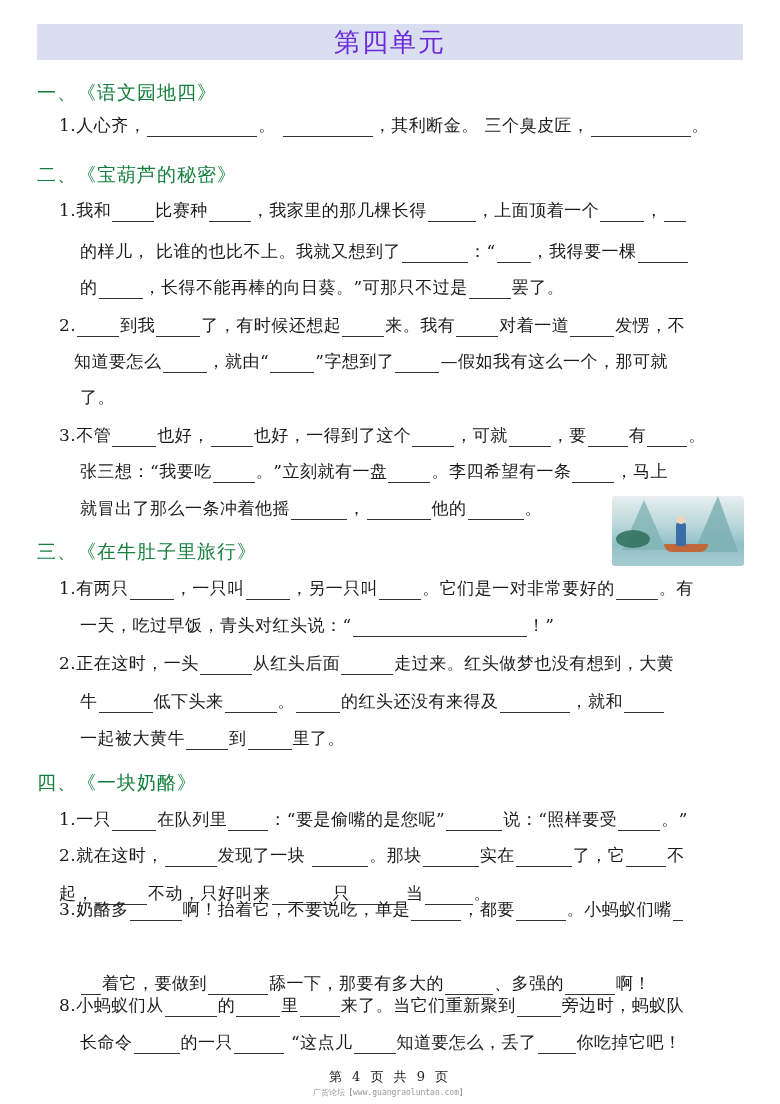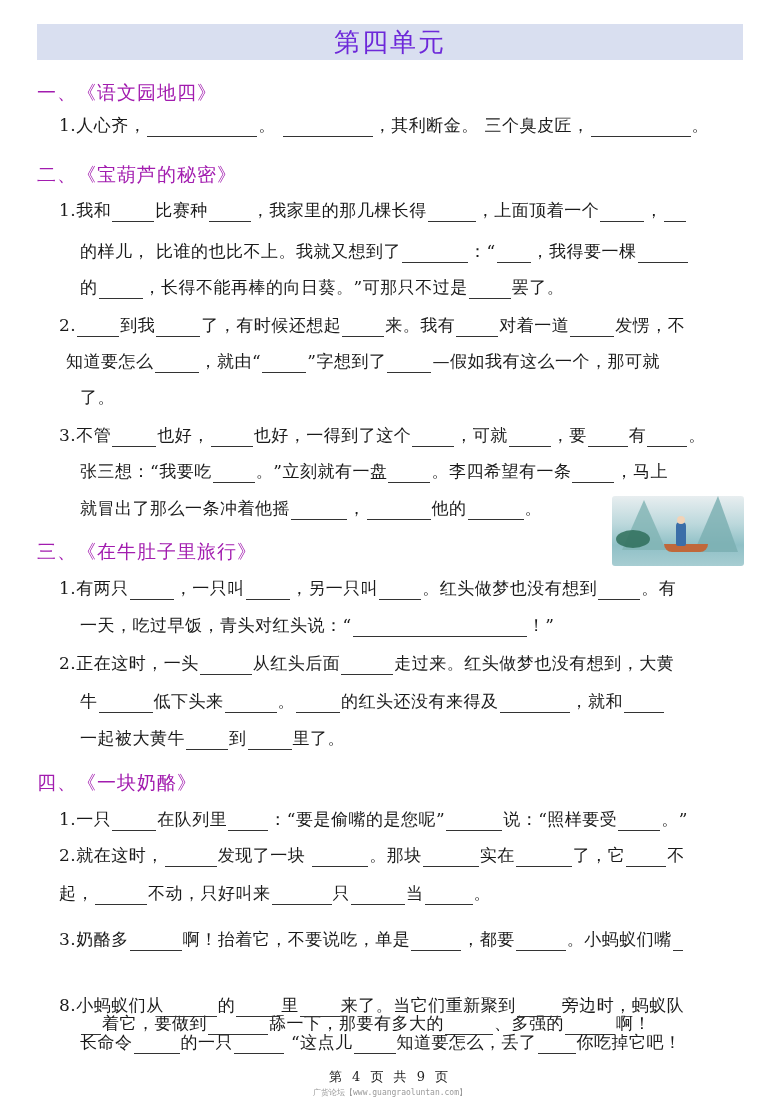--- a/index.html
+++ b/index.html
@@ -7,21 +7,21 @@
   body { position: relative; font-family: "DejaVu Serif", "Liberation Serif", serif; color: #1a1a1a; }
 
   .title-bar {
     position: absolute; left: 37px; top: 24px; width: 706px; height: 36px;
     background: #d9dff0;
     display: flex; align-items: center; justify-content: center;
   }
   .title-bar .title { font-size: 26px; letter-spacing: 2px; color: #6d28d9; }
 
   .section-head {
-    position: absolute; left: 37px; font-size: 19px; color: #a21caf; letter-spacing: 1px;
+    position: absolute; left: 37px; font-size: 19px; color: #15803d; letter-spacing: 1px;
   }
   .line { position: absolute; white-space: nowrap; font-size: 17px; letter-spacing: 0.5px; margin-left: 22px; }
   .indent { left: 58px; }
   .blank {
     display: inline-block; border-bottom: 1.3px solid #333; height: 17px; vertical-align: bottom;
     margin: 0 1px;
   }
 
   .pic {
     position: absolute; left: 612px; top: 496px; width: 132px; height: 70px;
@@ -49,35 +49,35 @@
 <div class="section-head" style="top:162px">二、《宝葫芦的秘密》</div>
 <div class="section-head" style="top:539px">三、《在牛肚子里旅行》</div>
 <div class="section-head" style="top:770px">四、《一块奶酪》</div>
 
 <div id="lines">
     <div class="line" style="left: 37px; top: 114px;"><span>1.人心齐，</span><span class="blank" style="width: 110px;"></span><span>。 </span><span class="blank" style="width: 90px;"></span><span>，其利断金。 三个臭皮匠，</span><span class="blank" style="width: 100px;"></span><span>。</span></div>
     <div class="line" style="left: 37px; top: 199px;"><span>1.我和</span><span class="blank" style="width: 42px;"></span><span>比赛种</span><span class="blank" style="width: 42px;"></span><span>，我家里的那几棵长得</span><span class="blank" style="width: 48px;"></span><span>，上面顶着一个</span><span class="blank" style="width: 44px;"></span><span>，</span><span class="blank" style="width: 22px;"></span></div>
     <div class="line indent" style="left: 58px; top: 240px;"><span>的样儿， 比谁的也比不上。我就又想到了</span><span class="blank" style="width: 66px;"></span><span>：“</span><span class="blank" style="width: 34px;"></span><span>，我得要一棵</span><span class="blank" style="width: 50px;"></span></div>
     <div class="line indent" style="left: 58px; top: 276px;"><span>的</span><span class="blank" style="width: 44px;"></span><span>，长得不能再棒的向日葵。”可那只不过是</span><span class="blank" style="width: 42px;"></span><span>罢了。</span></div>
     <div class="line" style="left: 37px; top: 314px;"><span>2.</span><span class="blank" style="width: 42px;"></span><span>到我</span><span class="blank" style="width: 44px;"></span><span>了，有时候还想起</span><span class="blank" style="width: 42px;"></span><span>来。我有</span><span class="blank" style="width: 42px;"></span><span>对着一道</span><span class="blank" style="width: 44px;"></span><span>发愣，不</span></div>
-    <div class="line indent" style="left: 44px; top: 350px;"><span>知道要怎么</span><span class="blank" style="width: 44px;"></span><span>，就由“</span><span class="blank" style="width: 44px;"></span><span>”字想到了</span><span class="blank" style="width: 44px;"></span><span>—假如我有这么一个，那可就</span></div>
+    <div class="line indent" style="left: 52px; top: 350px;"><span>知道要怎么</span><span class="blank" style="width: 44px;"></span><span>，就由“</span><span class="blank" style="width: 44px;"></span><span>”字想到了</span><span class="blank" style="width: 44px;"></span><span>—假如我有这么一个，那可就</span></div>
     <div class="line indent" style="left: 58px; top: 386px;"><span>了。</span></div>
     <div class="line" style="left: 37px; top: 424px;"><span>3.不管</span><span class="blank" style="width: 44px;"></span><span>也好，</span><span class="blank" style="width: 42px;"></span><span>也好，一得到了这个</span><span class="blank" style="width: 42px;"></span><span>，可就</span><span class="blank" style="width: 42px;"></span><span>，要</span><span class="blank" style="width: 40px;"></span><span>有</span><span class="blank" style="width: 40px;"></span><span>。</span></div>
     <div class="line indent" style="left: 58px; top: 460px;"><span>张三想：“我要吃</span><span class="blank" style="width: 42px;"></span><span>。”立刻就有一盘</span><span class="blank" style="width: 42px;"></span><span>。李四希望有一条</span><span class="blank" style="width: 42px;"></span><span>，马上</span></div>
     <div class="line indent" style="left: 58px; top: 497px;"><span>就冒出了那么一条冲着他摇</span><span class="blank" style="width: 56px;"></span><span>，</span><span class="blank" style="width: 64px;"></span><span>他的</span><span class="blank" style="width: 56px;"></span><span>。</span></div>
-    <div class="line" style="left: 37px; top: 577px;"><span>1.有两只</span><span class="blank" style="width: 44px;"></span><span>，一只叫</span><span class="blank" style="width: 44px;"></span><span>，另一只叫</span><span class="blank" style="width: 42px;"></span><span>。红头做梦也没有想到</span><span class="blank" style="width: 42px;"></span><span>。有</span></div>
+    <div class="line" style="left: 37px; top: 577px;"><span>1.有两只</span><span class="blank" style="width: 44px;"></span><span>，一只叫</span><span class="blank" style="width: 44px;"></span><span>，另一只叫</span><span class="blank" style="width: 42px;"></span><span>。它们是一对非常要好的</span><span class="blank" style="width: 42px;"></span><span>。有</span></div>
     <div class="line indent" style="left: 58px; top: 614px;"><span>一天，吃过早饭，青头对红头说：“</span><span class="blank" style="width: 174px;"></span><span>！”</span></div>
     <div class="line" style="left: 37px; top: 652px;"><span>2.正在这时，一头</span><span class="blank" style="width: 52px;"></span><span>从红头后面</span><span class="blank" style="width: 52px;"></span><span>走过来。红头做梦也没有想到，大黄</span></div>
     <div class="line indent" style="left: 58px; top: 690px;"><span>牛</span><span class="blank" style="width: 54px;"></span><span>低下头来</span><span class="blank" style="width: 52px;"></span><span>。</span><span class="blank" style="width: 44px;"></span><span>的红头还没有来得及</span><span class="blank" style="width: 70px;"></span><span>，就和</span><span class="blank" style="width: 40px;"></span></div>
     <div class="line indent" style="left: 58px; top: 727px;"><span>一起被大黄牛</span><span class="blank" style="width: 42px;"></span><span>到</span><span class="blank" style="width: 44px;"></span><span>里了。</span></div>
     <div class="line" style="left: 37px; top: 808px;"><span>1.一只</span><span class="blank" style="width: 44px;"></span><span>在队列里</span><span class="blank" style="width: 40px;"></span><span>：“要是偷嘴的是您呢”</span><span class="blank" style="width: 56px;"></span><span>说：“照样要受</span><span class="blank" style="width: 42px;"></span><span>。”</span></div>
     <div class="line" style="left: 37px; top: 844px;"><span>2.就在这时，</span><span class="blank" style="width: 52px;"></span><span>发现了一块 </span><span class="blank" style="width: 56px;"></span><span>。那块</span><span class="blank" style="width: 56px;"></span><span>实在</span><span class="blank" style="width: 56px;"></span><span>了，它</span><span class="blank" style="width: 40px;"></span><span>不</span></div>
     <div class="line" style="left: 37px; top: 882px;"><span>起，</span><span class="blank" style="width: 52px;"></span><span>不动，只好叫来</span><span class="blank" style="width: 60px;"></span><span>只</span><span class="blank" style="width: 54px;"></span><span>当</span><span class="blank" style="width: 48px;"></span><span>。</span></div>
-    <div class="line" style="left: 37px; top: 928px;"><span>3.奶酪多</span><span class="blank" style="width: 52px;"></span><span>啊！抬着它，不要说吃，单是</span><span class="blank" style="width: 50px;"></span><span>，都要</span><span class="blank" style="width: 50px;"></span><span>。小蚂蚁们嘴</span><span class="blank" style="width: 10px;"></span></div>
-    <div class="line indent" style="left: 58px; top: 1012px;"><span class="blank" style="width: 20px;"></span><span>着它，要做到</span><span class="blank" style="width: 60px;"></span><span>舔一下，那要有多大的</span><span class="blank" style="width: 48px;"></span><span>、多强的</span><span class="blank" style="width: 50px;"></span><span>啊！</span></div>
+    <div class="line" style="left: 37px; top: 898px;"><span>3.奶酪多</span><span class="blank" style="width: 52px;"></span><span>啊！抬着它，不要说吃，单是</span><span class="blank" style="width: 50px;"></span><span>，都要</span><span class="blank" style="width: 50px;"></span><span>。小蚂蚁们嘴</span><span class="blank" style="width: 10px;"></span></div>
+    <div class="line indent" style="left: 58px; top: 972px;"><span class="blank" style="width: 20px;"></span><span>着它，要做到</span><span class="blank" style="width: 60px;"></span><span>舔一下，那要有多大的</span><span class="blank" style="width: 48px;"></span><span>、多强的</span><span class="blank" style="width: 50px;"></span><span>啊！</span></div>
     <div class="line" style="left: 37px; top: 994px;"><span>8.小蚂蚁们从</span><span class="blank" style="width: 52px;"></span><span>的</span><span class="blank" style="width: 44px;"></span><span>里</span><span class="blank" style="width: 40px;"></span><span>来了。当它们重新聚到</span><span class="blank" style="width: 44px;"></span><span>旁边时，蚂蚁队</span></div>
     <div class="line indent" style="left: 58px; top: 1031px;"><span>长命令</span><span class="blank" style="width: 46px;"></span><span>的一只</span><span class="blank" style="width: 50px;"></span><span> “这点儿</span><span class="blank" style="width: 42px;"></span><span>知道要怎么，丢了</span><span class="blank" style="width: 38px;"></span><span>你吃掉它吧！</span></div>
   </div>
 
 <div class="pic">
   <div class="mtn1"></div>
   <div class="mtn2"></div>
   <div class="tree"></div>
   <div class="boat"></div>
   <div class="person"></div>

